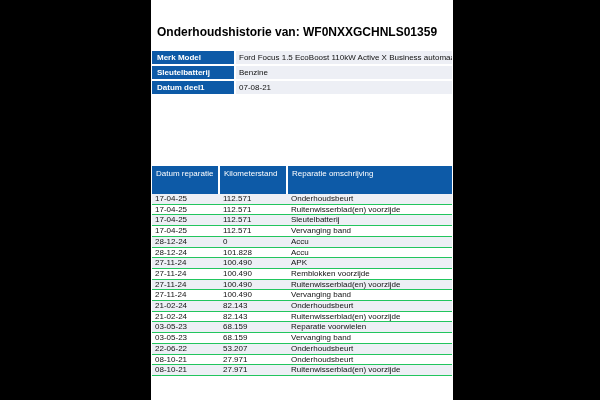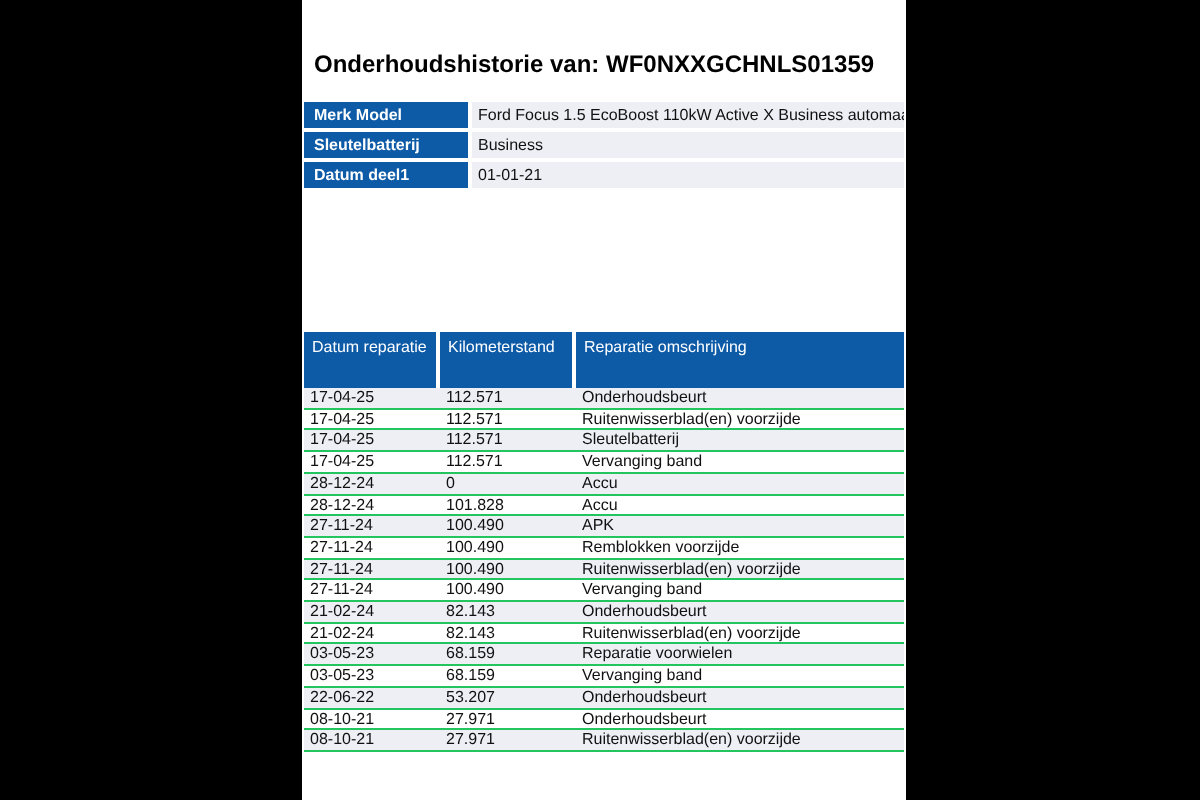--- a/index.html
+++ b/index.html
@@ -97,25 +97,25 @@
   <div class="page-title">Onderhoudshistorie van: WF0NXXGCHNLS01359</div>
 
   <table class="info-table">
     <tbody>
         <tr>
           <td class="info-label">Merk Model</td>
           <td class="info-value">Ford Focus 1.5 EcoBoost 110kW Active X Business automaat</td>
         </tr>
         <tr>
           <td class="info-label">Sleutelbatterij</td>
-          <td class="info-value">Business</td>
+          <td class="info-value">Benzine</td>
         </tr>
         <tr>
           <td class="info-label">Datum deel1</td>
-          <td class="info-value">01-01-21</td>
+          <td class="info-value">07-08-21</td>
         </tr>
       </tbody>
   </table>
 
   <table class="hist-table">
     <colgroup>
       <col style="width:68px">
       <col style="width:68px">
       <col>
     </colgroup>

